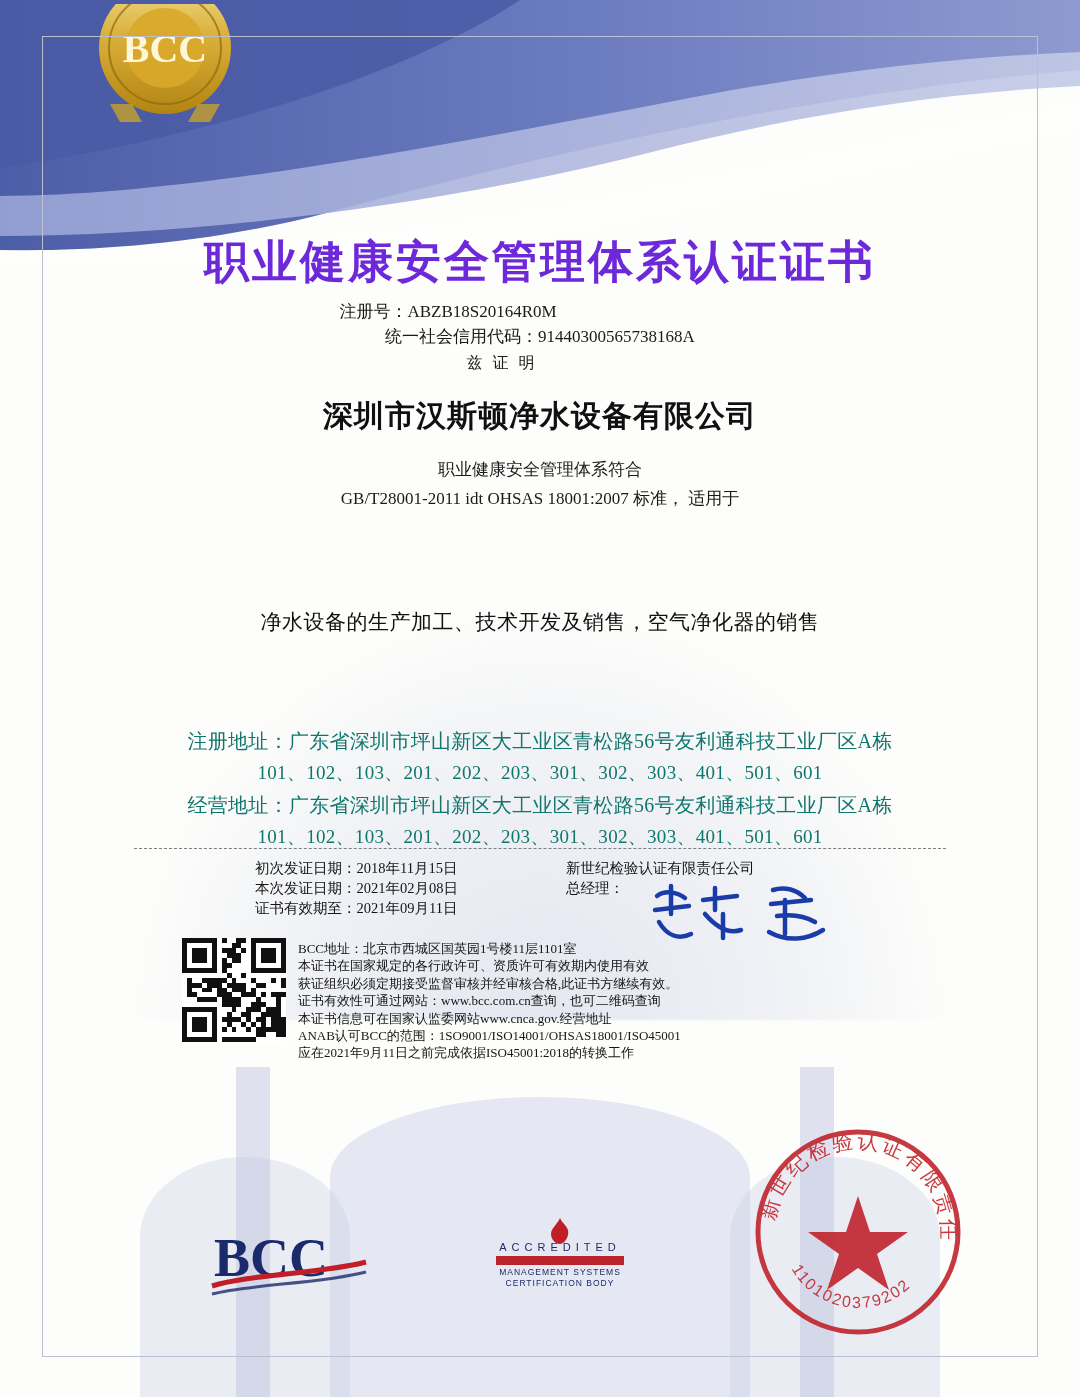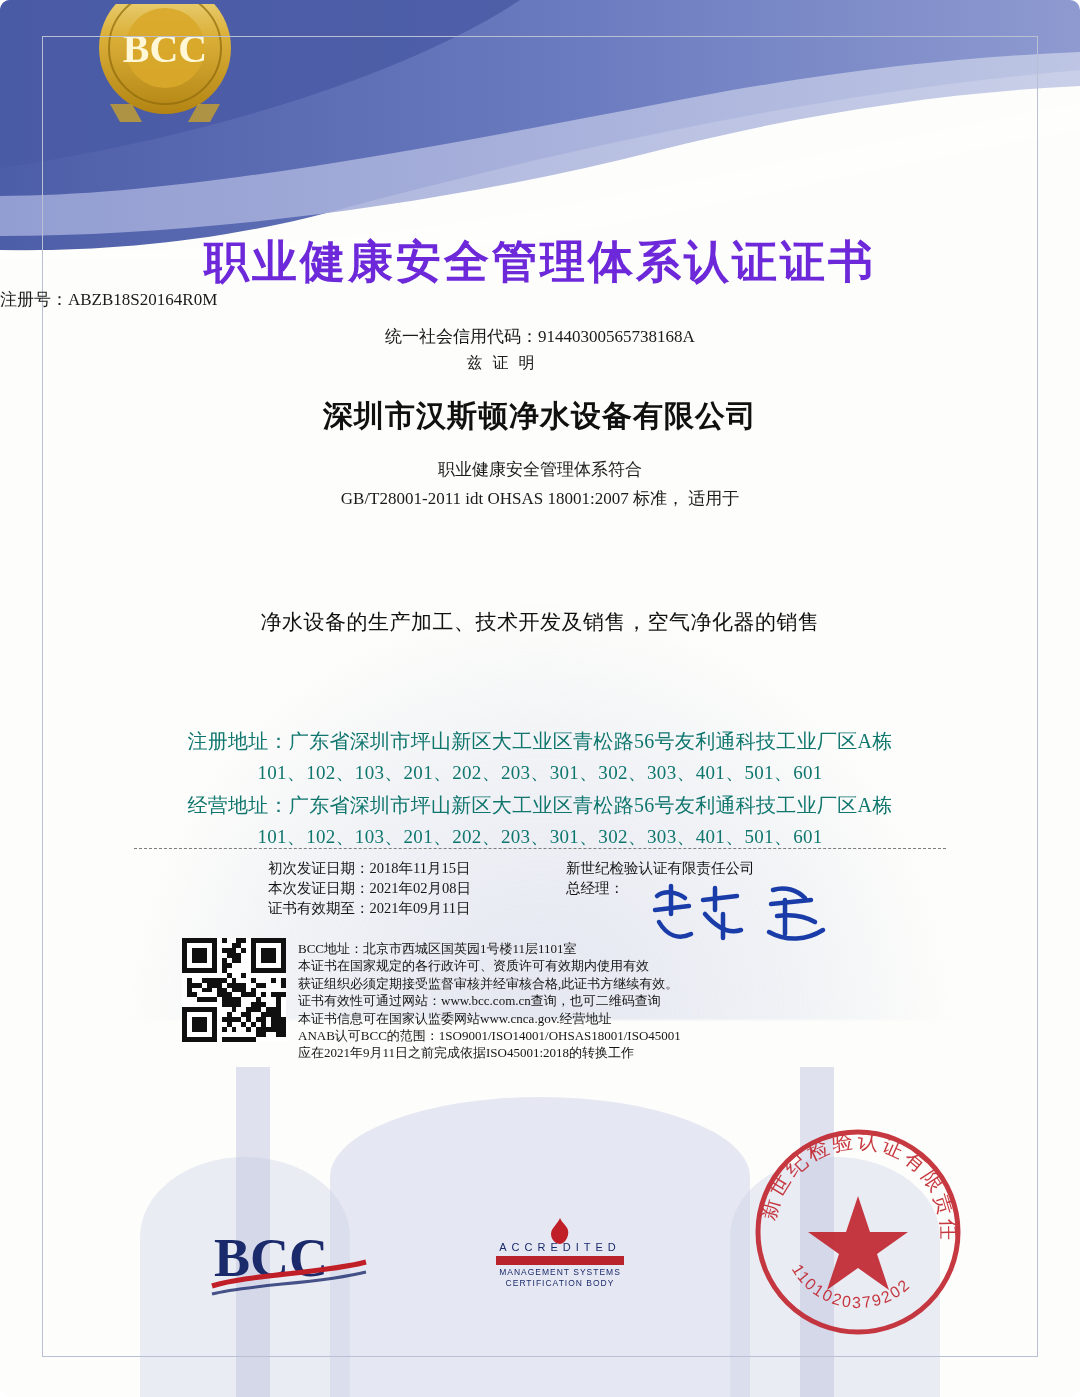--- a/index.html
+++ b/index.html
@@ -9,21 +9,20 @@
   }
   body {
     font-family: "Liberation Serif", "DejaVu Serif", serif;
   }
   #certificate {
     position: relative;
     width: 1080px;
     height: 1397px;
     overflow: hidden;
     background: #fdfdfb;
-    border-radius: 10px;
   }
 
   
   .bg-faint-arch {
     position: absolute;
     left: 120px;
     top: 600px;
     width: 840px;
     height: 420px;
     background:
@@ -84,23 +83,23 @@
     width: 1080px;
     text-align: center;
     font-family: "Liberation Serif", "DejaVu Serif", serif;
     font-size: 45px;
     font-weight: bold;
     letter-spacing: 3px;
     color: #6d28d9;
   }
   .reg-no {
     position: absolute;
-    top: 288px;
+    top: 300px;
     width: 896px;
-    text-align: left;
+    text-align: center;
     font-size: 17px;
     color: #1a1a1a;
   }
   .credit-code {
     position: absolute;
     top: 325px;
     width: 1080px;
     text-align: center;
     font-size: 17px;
     color: #1a1a1a;
@@ -171,21 +170,21 @@
     position: absolute;
     left: 134px;
     top: 848px;
     width: 812px;
     border-top: 1px dashed #7d7d7d;
   }
 
   
   .dates {
     position: absolute;
-    left: 268px;
+    left: 255px;
     top: 858px;
     font-size: 14.5px;
     line-height: 20px;
     color: #141414;
   }
   .dates div { white-space: nowrap; }
 
   .issuer {
     position: absolute;
     left: 566px;

